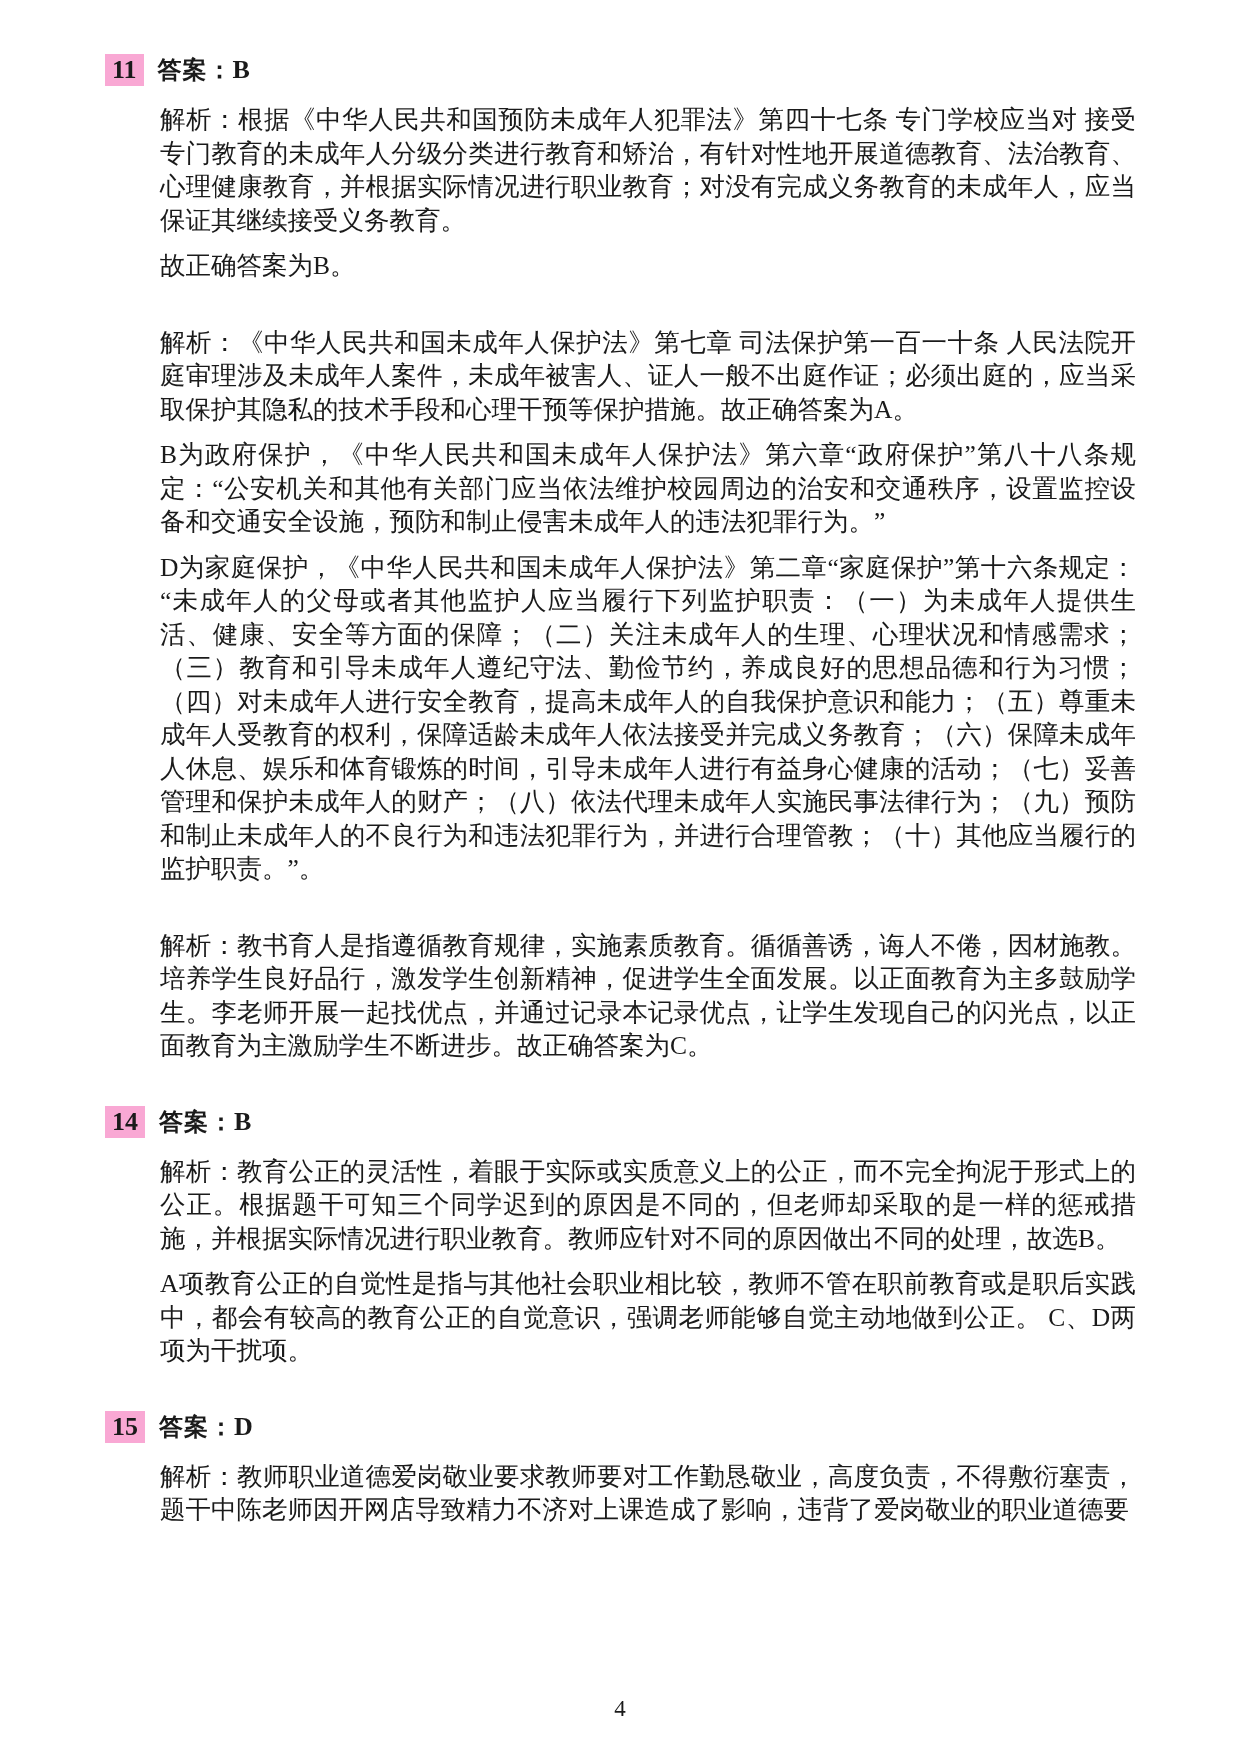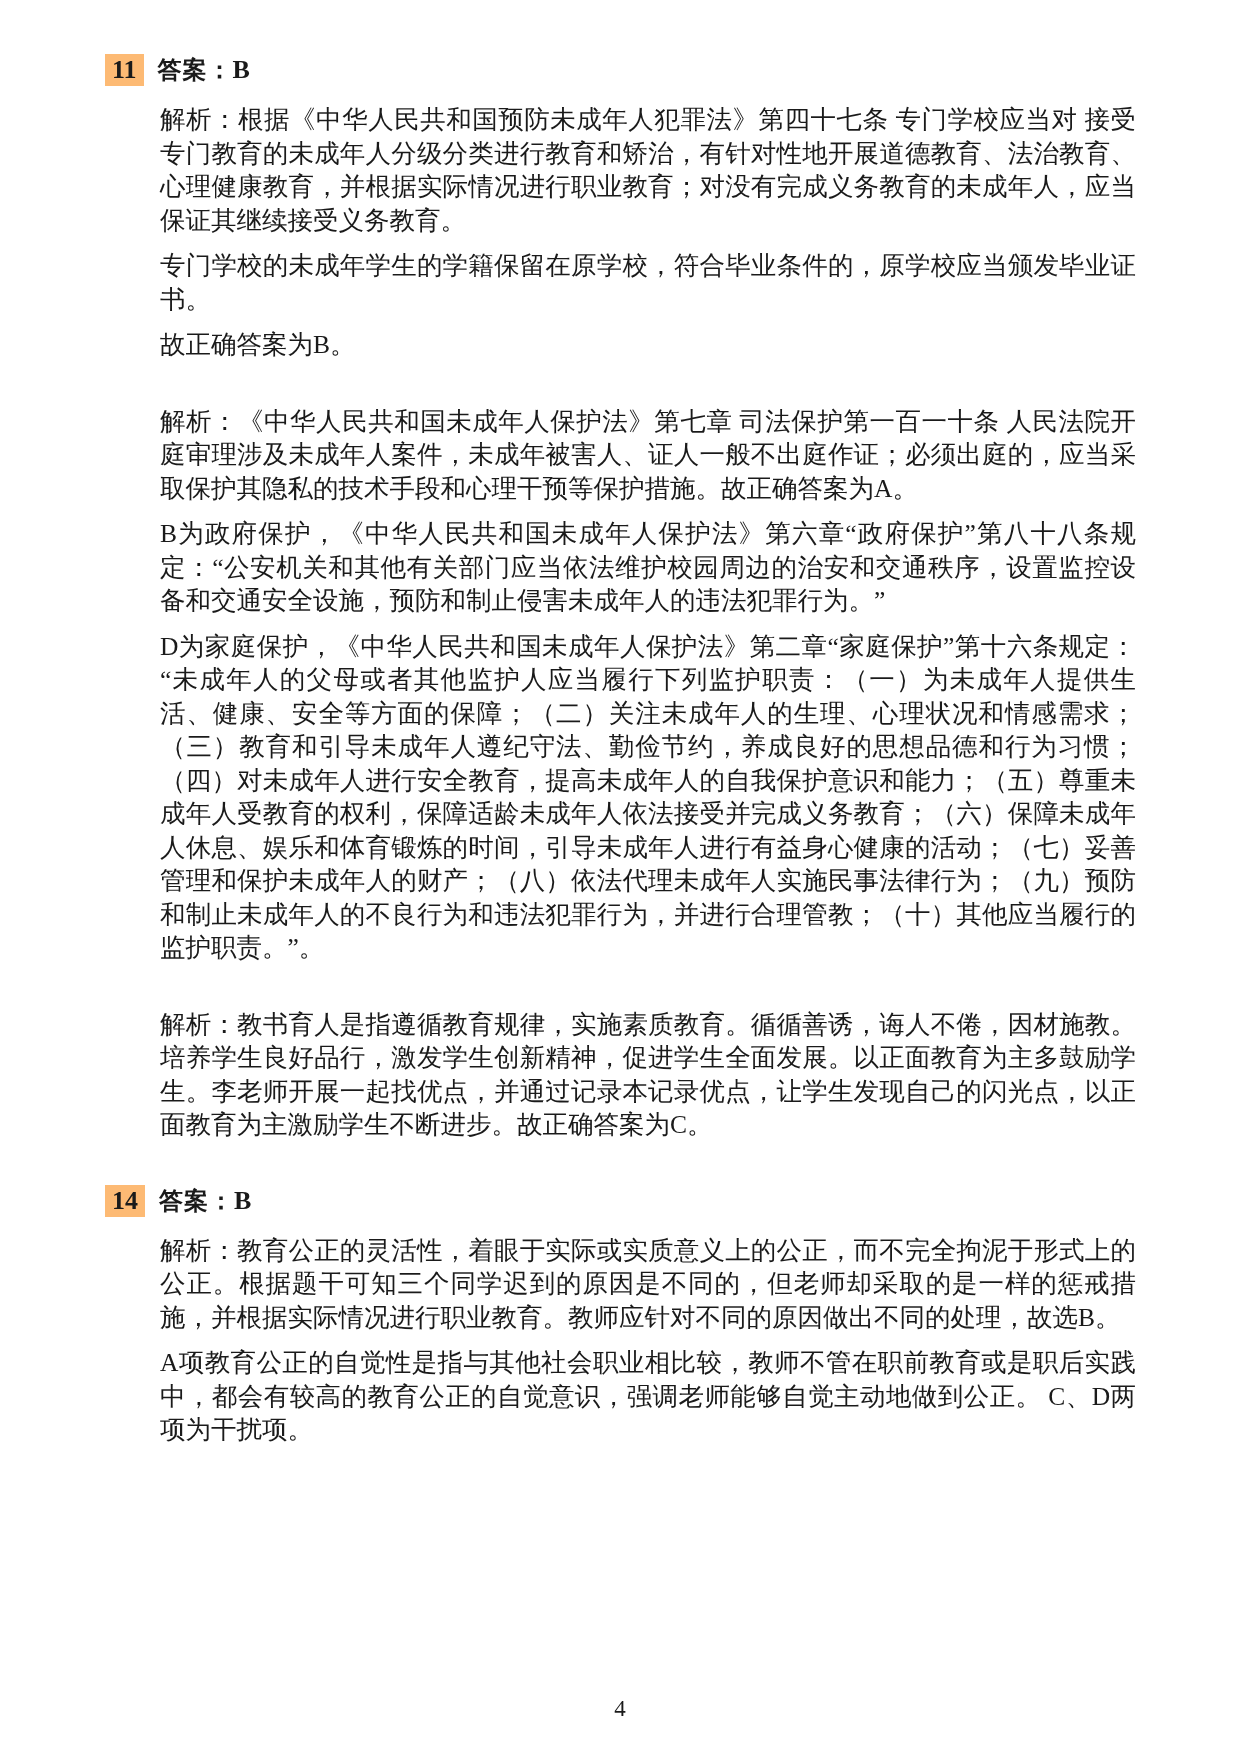--- a/index.html
+++ b/index.html
@@ -23,21 +23,21 @@
   }
   .item-heading {
     display: flex;
     align-items: baseline;
     font-weight: bold;
     font-size: 24px;
     line-height: 32px;
   }
   .item-number {
     display: inline-block;
-    background: #fdba74;
+    background: #f9a8d4;
     font-size: 26px;
     font-weight: bold;
     padding: 0 7px;
     margin-right: 14px;
     line-height: 32px;
   }
   .answer-line {
     letter-spacing: 1px;
     text-align: center;
   }
@@ -71,21 +71,20 @@
 
 <div class="page">
   <div id="answer-list">
   <section class="item">
     <div class="item-heading">
       <span class="item-number">11</span>
       <span class="answer-line"><span>答案：</span><span class="answer-letter">B</span></span>
     </div>
     <div class="item-body">
           <div class="para">解析：根据《中华人民共和国预防未成年人犯罪法》第四十七条 专门学校应当对 接受专门教育的未成年人分级分类进行教育和矫治，有针对性地开展道德教育、法治教育、心理健康教育，并根据实际情况进行职业教育；对没有完成义务教育的未成年人，应当保证其继续接受义务教育。</div>
-          <div class="para">专门学校的未成年学生的学籍保留在原学校，符合毕业条件的，原学校应当颁发毕业证书。</div>
           <div class="para">故正确答案为B。</div>
         </div>
   </section>
 
   <section class="item">
     <div class="item-body">
           <div class="para">解析：《中华人民共和国未成年人保护法》第七章 司法保护第一百一十条 人民法院开庭审理涉及未成年人案件，未成年被害人、证人一般不出庭作证；必须出庭的，应当采取保护其隐私的技术手段和心理干预等保护措施。故正确答案为A。</div>
           <div class="para">B为政府保护，《中华人民共和国未成年人保护法》第六章“政府保护”第八十八条规定：“公安机关和其他有关部门应当依法维护校园周边的治安和交通秩序，设置监控设备和交通安全设施，预防和制止侵害未成年人的违法犯罪行为。”</div>
           <div class="para">D为家庭保护，《中华人民共和国未成年人保护法》第二章“家庭保护”第十六条规定：“未成年人的父母或者其他监护人应当履行下列监护职责：（一）为未成年人提供生活、健康、安全等方面的保障；（二）关注未成年人的生理、心理状况和情感需求；（三）教育和引导未成年人遵纪守法、勤俭节约，养成良好的思想品德和行为习惯；（四）对未成年人进行安全教育，提高未成年人的自我保护意识和能力；（五）尊重未成年人受教育的权利，保障适龄未成年人依法接受并完成义务教育；（六）保障未成年人休息、娱乐和体育锻炼的时间，引导未成年人进行有益身心健康的活动；（七）妥善管理和保护未成年人的财产；（八）依法代理未成年人实施民事法律行为；（九）预防和制止未成年人的不良行为和违法犯罪行为，并进行合理管教；（十）其他应当履行的监护职责。”。</div>
         </div>
@@ -101,15 +100,24 @@
     <div class="item-heading">
       <span class="item-number">14</span>
       <span class="answer-line"><span>答案：</span><span class="answer-letter">B</span></span>
     </div>
     <div class="item-body">
           <div class="para">解析：教育公正的灵活性，着眼于实际或实质意义上的公正，而不完全拘泥于形式上的公正。根据题干可知三个同学迟到的原因是不同的，但老师却采取的是一样的惩戒措施，并根据实际情况进行职业教育。教师应针对不同的原因做出不同的处理，故选B。</div>
           <div class="para">A项教育公正的自觉性是指与其他社会职业相比较，教师不管在职前教育或是职后实践中，都会有较高的教育公正的自觉意识，强调老师能够自觉主动地做到公正。 C、D两项为干扰项。</div>
         </div>
   </section>
 
+  <section class="item">
+    <div class="item-heading">
+      <span class="item-number">15</span>
+      <span class="answer-line"><span>答案：</span><span class="answer-letter">D</span></span>
+    </div>
+    <div class="item-body">
+          <div class="para">解析：教师职业道德爱岗敬业要求教师要对工作勤恳敬业，高度负责，不得敷衍塞责，题干中陈老师因开网店导致精力不济对上课造成了影响，违背了爱岗敬业的职业道德要</div>
+        </div>
+  </section>
 </div>
   <div class="page-number">4</div>
 </div>
 
 </body></html>

